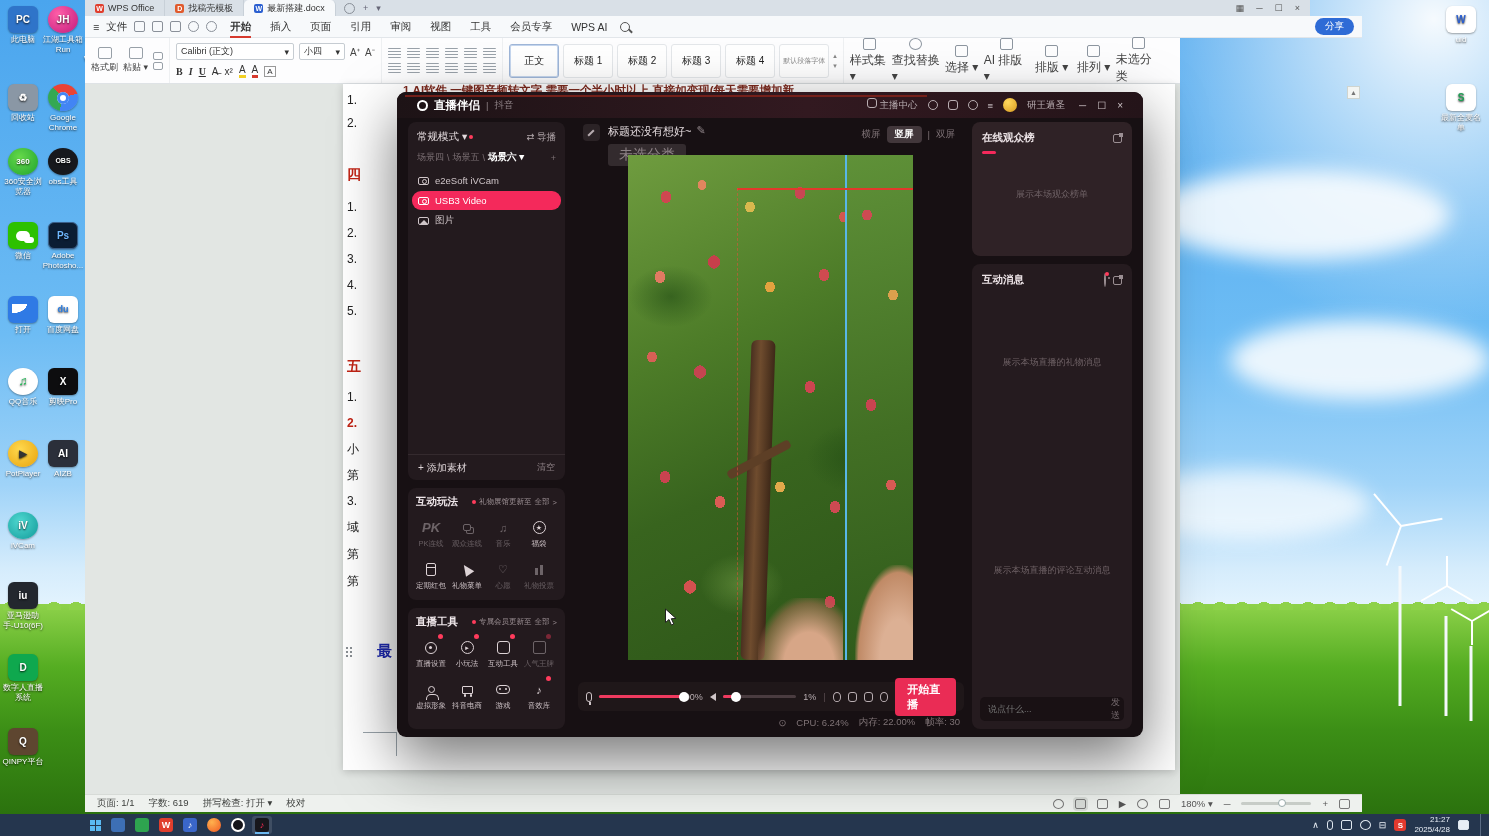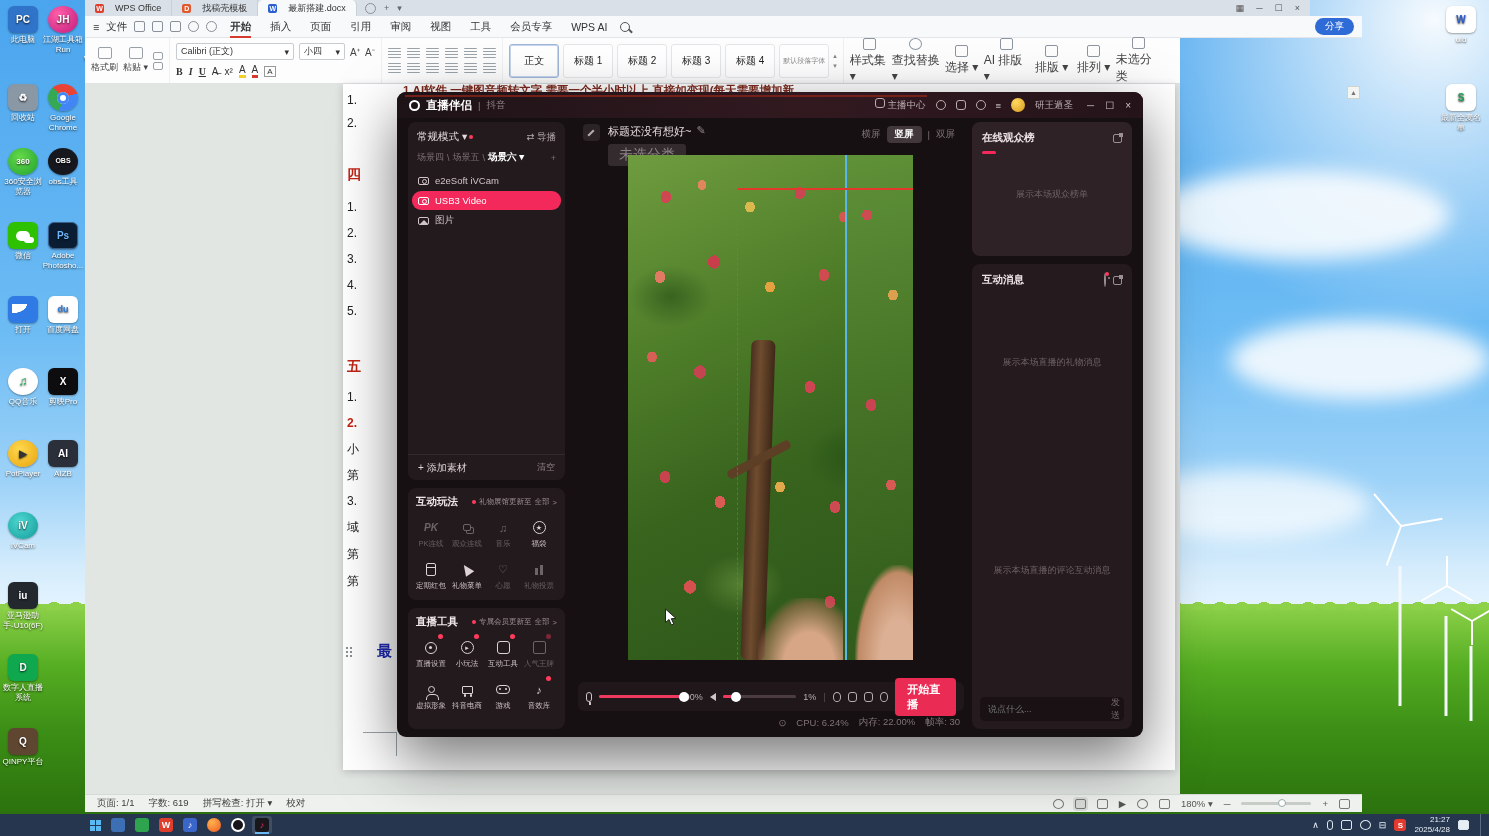--- a/index.html
+++ b/index.html
@@ -19,21 +19,21 @@
   .di .ib{width:30px;height:27px;margin:0 auto 2px;border-radius:6px;display:flex;align-items:center;justify-content:center;font-weight:bold;font-size:10px;color:#fff;box-shadow:0 1px 2px rgba(0,0,0,.35)}
   .ib.chrome{background:conic-gradient(from -45deg,#ea4335 0 120deg,#4285f4 0 240deg,#34a853 0 360deg);border-radius:50%;position:relative}
   .ib.chrome:after{content:"";width:12px;height:12px;border-radius:50%;background:#fff;box-shadow:inset 0 0 0 3px #4285f4}
   .ib.wechat{background:#2dc100;position:relative}
   .ib.wechat:after{content:"";width:14px;height:10px;background:#fff;border-radius:5px;box-shadow:6px 4px 0 -2px #fff}
   .ib.dakai{background:#2f7ae5;position:relative;overflow:hidden}
   .ib.dakai:after{content:"";position:absolute;left:4px;top:8px;width:26px;height:16px;background:radial-gradient(ellipse at 0 0,#fff 40%,transparent 41%)}
   
   .wps{position:absolute;left:85px;top:0;width:1277px;height:812px;z-index:2}
   .wtabbar{position:absolute;left:0;top:0;width:1225px;height:16px;background:#d9e0e7;display:flex;align-items:stretch;font-size:9px;color:#333}
-  .wtab{display:flex;align-items:center;gap:11px;padding:0 10px;border-right:1px solid #c8d0d8}
+  .wtab{display:flex;align-items:center;gap:4px;padding:0 10px;border-right:1px solid #c8d0d8}
   .wtab.active{background:#f7f9fb;border-radius:5px 5px 0 0}
   .tlogo{width:9px;height:9px;border-radius:2px;display:inline-block;color:#fff;font-size:7px;font-weight:bold;text-align:center;line-height:9px}
   .wtb-extra{display:flex;align-items:center;gap:8px;padding:0 8px;color:#667}
   .wtb-ctl{margin-left:auto;display:flex;align-items:center;gap:12px;padding-right:10px;color:#555;font-size:9px}
   .wmenu{position:absolute;left:0;top:16px;width:1277px;height:22px;background:#f7f9fb;border-bottom:1px solid #e2e6ea;display:flex;align-items:center;font-size:10.5px;color:#333;padding:0 8px;gap:7px}
   .wmenu .mtab{padding:2px 6px;position:relative;cursor:default}
   .wmenu .mtab.active{font-weight:bold}
   .wmenu .mtab.active:after{content:"";position:absolute;left:6px;right:6px;bottom:-2px;height:2px;background:#d63a2e}
   .qi{width:11px;height:11px;border:1px solid #8a9099;border-radius:2px;display:inline-block}
   .searchic{width:10px;height:10px;border:1.5px solid #555;border-radius:50%;position:relative;display:inline-block}
@@ -67,21 +67,21 @@
   .wstatus{position:absolute;left:0;bottom:0;width:1277px;height:18px;background:#eef1ee;border-top:1px solid #d7dbd7;display:flex;align-items:center;font-size:9.5px;color:#3c3f3c;padding:0 12px;gap:14px}
   .wstatus .ri{margin-left:auto;display:flex;align-items:center;gap:11px;color:#555}
   .ztrack{width:70px;height:3px;background:#c7ccc7;border-radius:2px;position:relative}
   .ztrack i{position:absolute;left:52%;top:-3px;width:8px;height:8px;background:#fff;border:1px solid #9aa;border-radius:50%}
   .vicon{width:11px;height:10px;border:1px solid #777;border-radius:2px;display:inline-block}
   .vicon.sel{background:#d8dcd8;box-shadow:0 0 0 2px #d8dcd8}
   
   .redrule{position:absolute;left:405px;top:95px;width:522px;height:2px;background:#7d211a;z-index:6;opacity:.9}
   
   .app{position:absolute;left:397px;top:92px;width:746px;height:645px;background:#171013;border-radius:9px;box-shadow:0 22px 60px rgba(0,0,0,.55);z-index:5;color:#cfc5c8;overflow:hidden}
-  .atitle{position:absolute;left:0;top:0;right:0;height:26px;display:flex;align-items:center;gap:6px;padding:0 12px;background:linear-gradient(90deg,#1d1316,#321920 55%,#241419);font-size:11px}
+  .atitle{position:absolute;left:0;top:0;right:0;height:26px;display:flex;align-items:center;gap:6px;padding:0 20px;background:linear-gradient(90deg,#1d1316,#321920 55%,#241419);font-size:11px}
   .alogo{width:11px;height:11px;border:2.5px solid #fff;border-radius:50%}
   .abrand{font-weight:bold;color:#fff;font-size:11.5px}
   .adim{color:#8d8085;font-size:9.5px}
   .ar{margin-left:auto;display:flex;align-items:center;gap:10px;font-size:9.5px;color:#b9aeb2}
   .cic{width:10px;height:10px;border:1.3px solid #b9aeb2;border-radius:3px;display:inline-block}
   .cic.round{border-radius:50%}
   .avatar{width:14px;height:14px;border-radius:50%;background:radial-gradient(circle at 35% 30%,#ffd95e,#d79a1f)}
   .winctl{display:flex;gap:11px;color:#cfc5c8;font-size:10px;margin-left:4px}
   .lcard{position:absolute;left:11px;width:157px;background:#231a1e;border-radius:8px}
   .modebar{display:flex;align-items:center;padding:8px 9px 4px;font-size:10.5px;color:#e3dadd}
@@ -624,21 +624,21 @@
       <span>互动玩法</span>
       <span class="meta">
           <span class="reddot"></span>
           <span>礼物展馆更新至</span> 
           <span>全部</span> 
           <span>&gt;</span>
         </span>
     </div>
     <div class="grid">
       <div class="gcell dim">
-          <span class="gi" style="font-style:italic;font-weight:bold;font-size:10px">PK</span>
+          <span class="gi" style="font-style:italic;font-weight:bold;font-size:13px">PK</span>
           <span>PK连线</span>
         </div>
       <div class="gcell dim">
           <span class="gi">
             <span class="dbl"></span>
           </span>
           <span>观众连线</span>
         </div>
       <div class="gcell dim">
           <span class="gi">♫</span>

